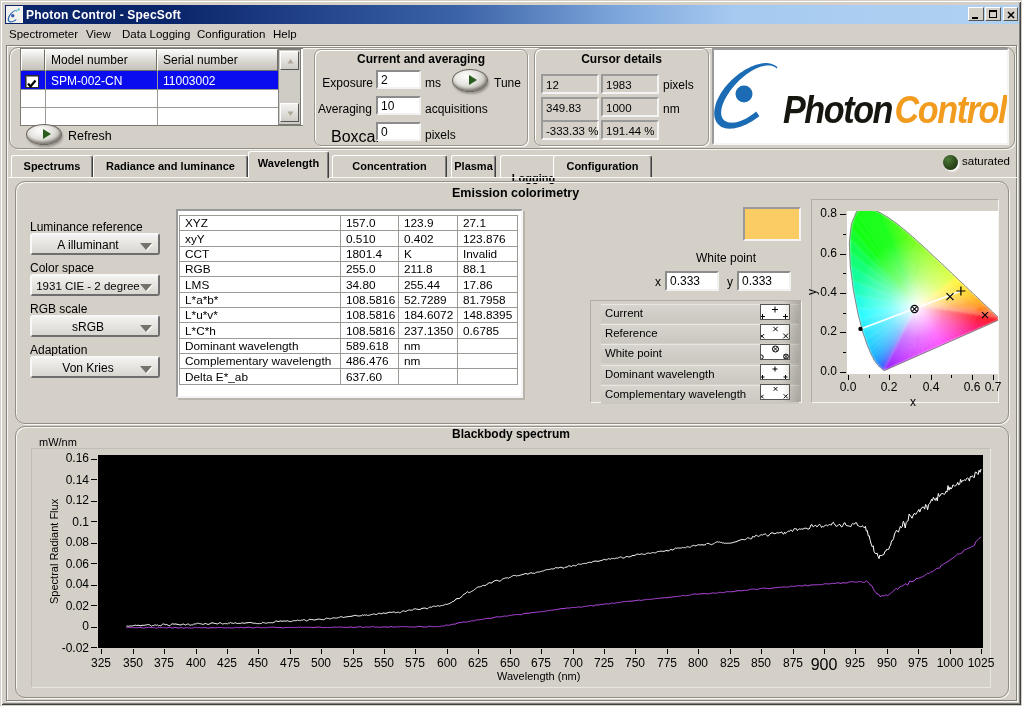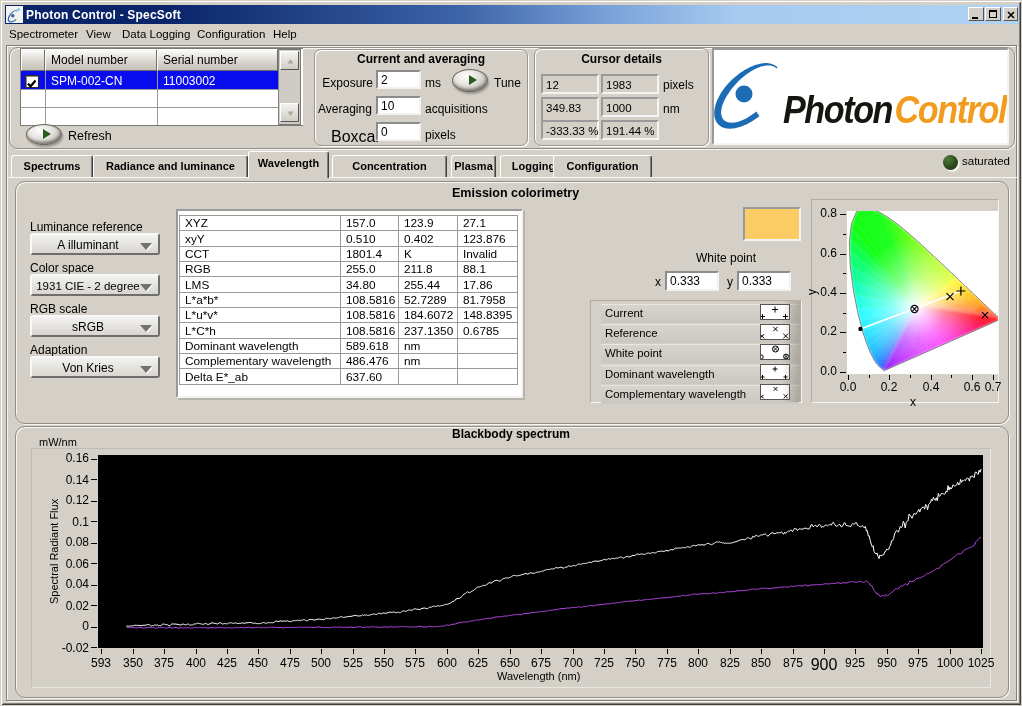--- a/index.html
+++ b/index.html
@@ -130,21 +130,21 @@
   <text x="0" y="73" font-family="Liberation Sans" font-size="38" font-weight="bold" font-style="italic" fill="#16150f" letter-spacing="-1.6">Photon</text>
   <text x="124" y="73" font-family="Liberation Sans" font-size="38" font-weight="bold" font-style="italic" fill="#f29c1f" letter-spacing="-1.6">Control</text>
   </g>
  </svg>
 </div>
 
 <div class="tab" style="left:10px;top:154px;width:82px;height:22px;padding-top:4px">Spectrums</div>
 <div class="tab" style="left:92px;top:154px;width:155px;height:22px;padding-top:4px">Radiance and luminance</div>
 <div class="tab" style="left:331px;top:154px;width:115px;height:22px;padding-top:4px">Concentration</div>
 <div class="tab" style="left:450px;top:154px;width:45px;height:22px;padding-top:4px">Plasma</div>
-<div class="tab" style="left:499px;top:154px;width:67px;height:22px;padding-top:4px">Logging</div>
+<div class="tab" style="left:499px;top:154px;width:67px;height:22px;padding-top:16px">Logging</div>
 <div class="tab" style="left:552px;top:154px;width:99px;height:22px;padding-top:4px">Configuration</div>
 <div class="tab" style="left:247px;top:150px;width:81px;height:27px;padding-top:5px;z-index:5">Wavelength</div>
 
 <div class="abs" style="left:942px;top:154px;width:15px;height:15px;border-radius:50%;background:radial-gradient(circle at 35% 30%,#4e7a38 0%,#2c4a1c 55%,#1c3212 100%);box-shadow:1.5px 1.5px 2px #fff"></div>
 <div class="abs" style="left:961px;top:153.5px;font-size:11.5px">saturated</div>
 
 <div class="abs" style="left:6px;top:176px;width:1010px;height:1px;background:#f8f8f5"></div>
 <div class="abs" style="left:14px;top:180px;width:994px;height:243px;border:1px solid #928e86;border-radius:10px;box-shadow:inset 1px 1px 0 #f6f5f2, 1px 1px 0 #f6f5f2"></div>
 <div class="abs b" style="left:451px;top:185px;font-size:12.5px">Emission colorimetry</div>
 
@@ -488,21 +488,21 @@
 <div class="abs" style="left:38px;top:556px;width:50px;text-align:right;font-size:12px">0.06</div>
 <div class="abs" style="left:90px;top:562px;width:6px;height:1px;background:#000"></div>
 <div class="abs" style="left:38px;top:576px;width:50px;text-align:right;font-size:12px">0.04</div>
 <div class="abs" style="left:90px;top:584px;width:6px;height:1px;background:#000"></div>
 <div class="abs" style="left:38px;top:598px;width:50px;text-align:right;font-size:12px">0.02</div>
 <div class="abs" style="left:90px;top:604px;width:6px;height:1px;background:#000"></div>
 <div class="abs" style="left:38px;top:618px;width:50px;text-align:right;font-size:12px">0</div>
 <div class="abs" style="left:90px;top:626px;width:6px;height:1px;background:#000"></div>
 <div class="abs" style="left:38px;top:640px;width:50px;text-align:right;font-size:12px">-0.02</div>
 <div class="abs" style="left:90px;top:646px;width:6px;height:1px;background:#000"></div>
-<div class="abs" style="left:82px;top:655px;width:36px;text-align:center;font-size:12px">593</div>
+<div class="abs" style="left:82px;top:655px;width:36px;text-align:center;font-size:12px">325</div>
 <div class="abs" style="left:100px;top:648px;width:1px;height:5px;background:#000"></div>
 <div class="abs" style="left:114px;top:655px;width:36px;text-align:center;font-size:12px">350</div>
 <div class="abs" style="left:132px;top:648px;width:1px;height:5px;background:#000"></div>
 <div class="abs" style="left:145px;top:655px;width:36px;text-align:center;font-size:12px">375</div>
 <div class="abs" style="left:163px;top:648px;width:1px;height:5px;background:#000"></div>
 <div class="abs" style="left:177px;top:655px;width:36px;text-align:center;font-size:12px">400</div>
 <div class="abs" style="left:195px;top:648px;width:1px;height:5px;background:#000"></div>
 <div class="abs" style="left:208px;top:655px;width:36px;text-align:center;font-size:12px">425</div>
 <div class="abs" style="left:226px;top:648px;width:1px;height:5px;background:#000"></div>
 <div class="abs" style="left:239px;top:655px;width:36px;text-align:center;font-size:12px">450</div>

